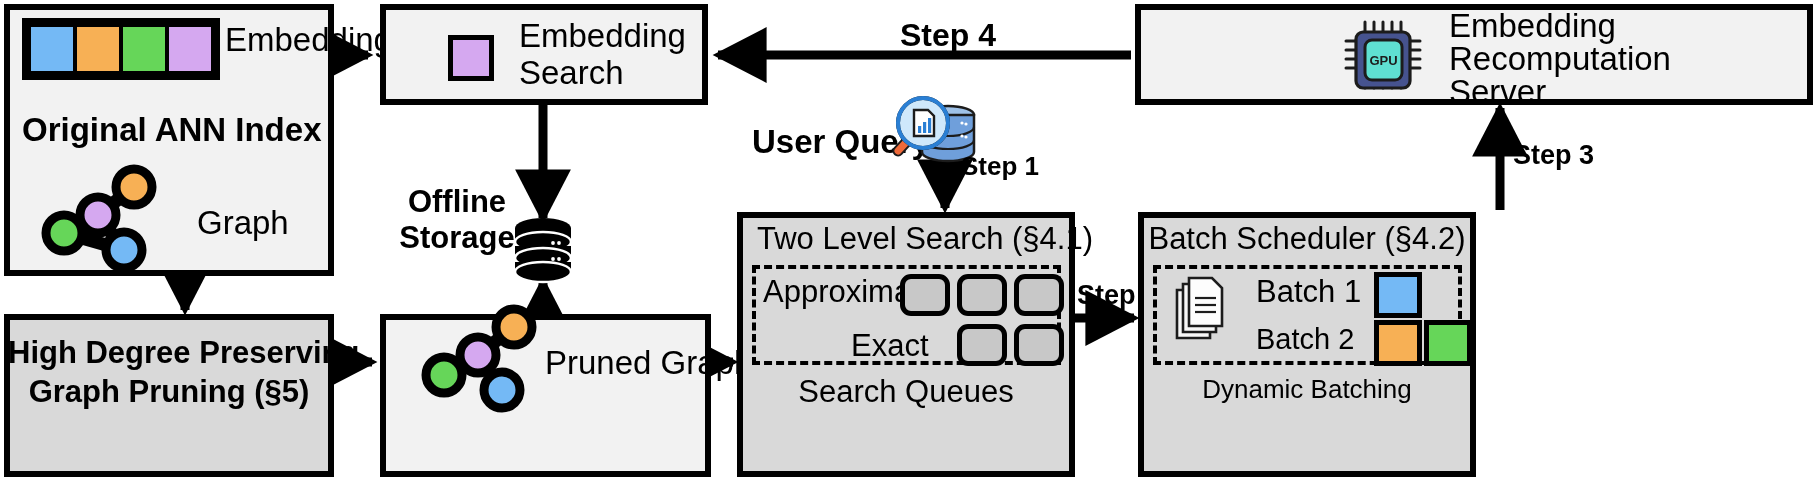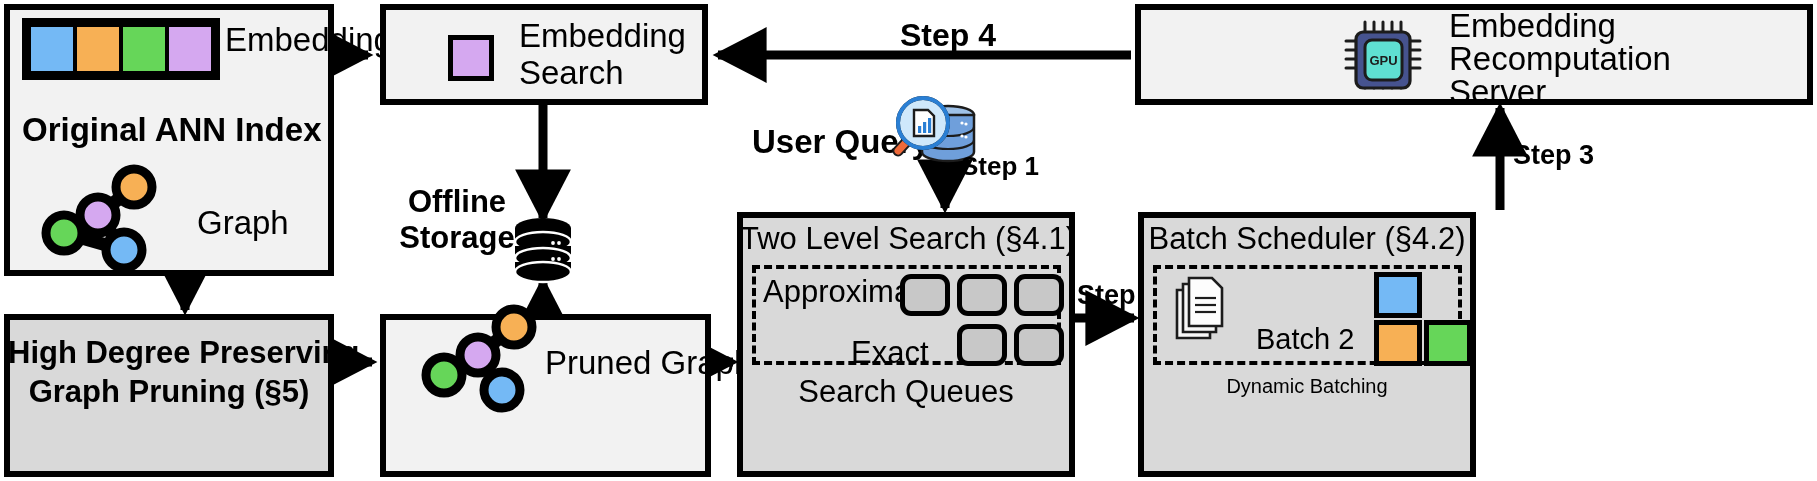--- a/index.html
+++ b/index.html
@@ -200,54 +200,55 @@
 
     <path d="M914,110 L928,110 L934,116 L934,136 L914,136 z" fill="#fff" stroke="#1c1c1c" stroke-width="2.4"></path>
     <rect x="918" y="126" width="3.2" height="7" fill="#2a7fd4"></rect>
     <rect x="923" y="122" width="3.2" height="11" fill="#2a7fd4"></rect>
     <rect x="928" y="118" width="3.2" height="15" fill="#2a7fd4"></rect>
   </svg>
   <div class="lbl bold" style="left:961px; top:152px; font-size:26px;">Step 1</div>
 
   <div class="box box-gray" style="left:737px; top:212px; width:338px; height:265px;">
   </div>
-  <div class="lbl ctr" style="left:740px; top:222px; width:332px; font-size:31px;">Two Level Search (§4.1)</div>
+  <div class="lbl ctr" style="left:757px; top:222px; width:332px; font-size:31px;">Two Level Search (§4.1)</div>
   <div class="dashed" style="left:752px; top:265px; width:309px; height:100px;"></div>
   <div class="lbl" style="left:763px; top:275px; font-size:31px;">Approximate</div>
   <div class="qrow" style="left:900px; top:274px;">
     <div class="qbox"></div>
     <div class="qbox"></div>
     <div class="qbox"></div>
   </div>
-  <div class="lbl" style="left:851px; top:336px; font-size:31px;">Exact</div>
+  <div class="lbl" style="left:851px; top:329px; font-size:31px;">Exact</div>
   <div class="qrow" style="left:957px; top:324px;">
     <div class="qbox"></div>
     <div class="qbox"></div>
   </div>
   <div class="lbl ctr" style="left:740px; top:375px; width:332px; font-size:31px;">Search Queues</div>
 
   <div class="lbl bold" style="left:1077px; top:280px; font-size:27px;">Step 2</div>
 
   <div class="box box-gray" style="left:1138px; top:212px; width:338px; height:265px;">
   </div>
   <div class="lbl ctr" style="left:1141px; top:222px; width:332px; font-size:31px;">Batch Scheduler (§4.2)</div>
   <div class="dashed" style="left:1153px; top:265px; width:309px; height:100px;"></div>
   <svg class="lay" viewBox="0 0 1817 481">
     <path d="M1177,290 L1200,290 L1210,300 L1210,338 L1177,338 z" fill="#f7f7f7" stroke="#1c1c1c" stroke-width="2.6"></path>
     <path d="M1183,284 L1206,284 L1216,294 L1216,332 L1183,332 z" fill="#f7f7f7" stroke="#1c1c1c" stroke-width="2.6"></path>
     <path d="M1189,278 L1212,278 L1222,288 L1222,326 L1189,326 z" fill="#fdfdfd" stroke="#1c1c1c" stroke-width="2.6"></path>
     <line x1="1195" y1="298" x2="1216" y2="298" stroke="#1c1c1c" stroke-width="2.2"></line>
     <line x1="1195" y1="305" x2="1216" y2="305" stroke="#1c1c1c" stroke-width="2.2"></line>
     <line x1="1195" y1="312" x2="1216" y2="312" stroke="#1c1c1c" stroke-width="2.2"></line>
   </svg>
+  <div class="lbl" style="left:1256px; top:275px; font-size:31px;">Batch 1</div>
   <div class="sq" style="left:1374px; top:272px; width:48px; height:46px; background:#74b9f5;"></div>
   <div class="lbl" style="left:1256px; top:323px; font-size:29px;text-align:right;">Batch 2</div>
   <div class="sq" style="left:1374px; top:320px; width:48px; height:46px; background:#f7b055;"></div>
   <div class="sq" style="left:1424px; top:320px; width:48px; height:46px; background:#66d659;"></div>
-  <div class="lbl ctr" style="left:1141px; top:375px; width:332px; font-size:20px;">Dynamic Batching</div>
+  <div class="lbl ctr" style="left:1141px; top:375px; width:332px; font-size:26px;">Dynamic Batching</div>
 
   <div class="lbl bold" style="left:1513px; top:140px; font-size:27px;">Step 3</div>
 
   <div class="box" style="left:1135px; top:4px; width:678px; height:101px;">
   </div>
   <svg class="lay" viewBox="0 0 1817 481">
     <g stroke="#1c1c1c" stroke-width="3" stroke-linecap="round">
       <line x1="1365" y1="22" x2="1365" y2="32"></line>
       <line x1="1374" y1="22" x2="1374" y2="32"></line>
       <line x1="1383" y1="22" x2="1383" y2="32"></line>

